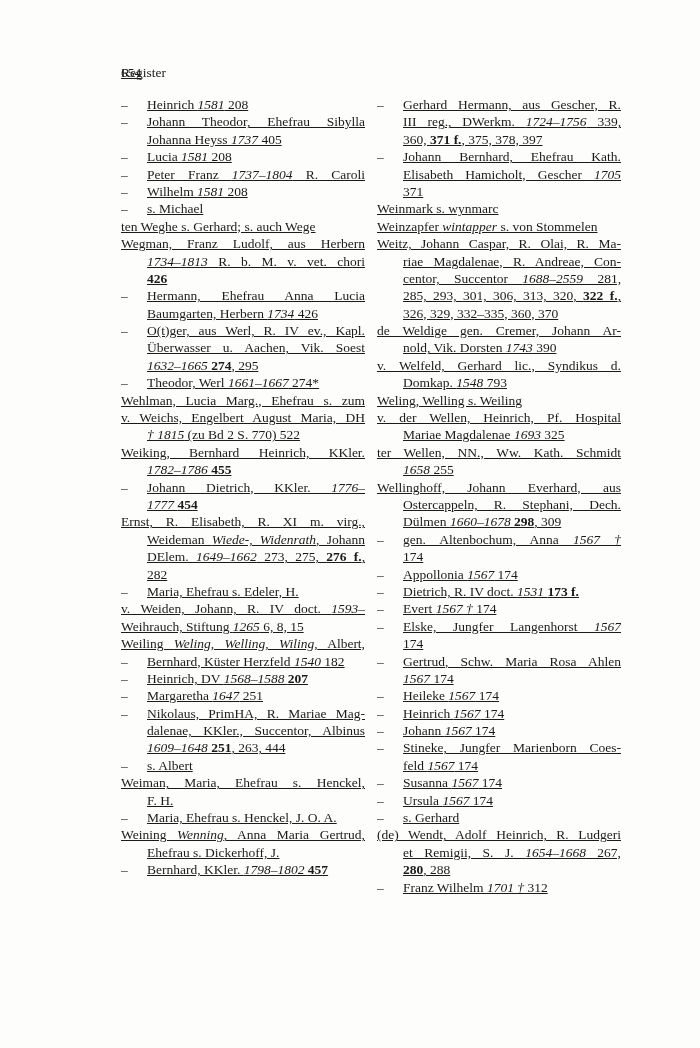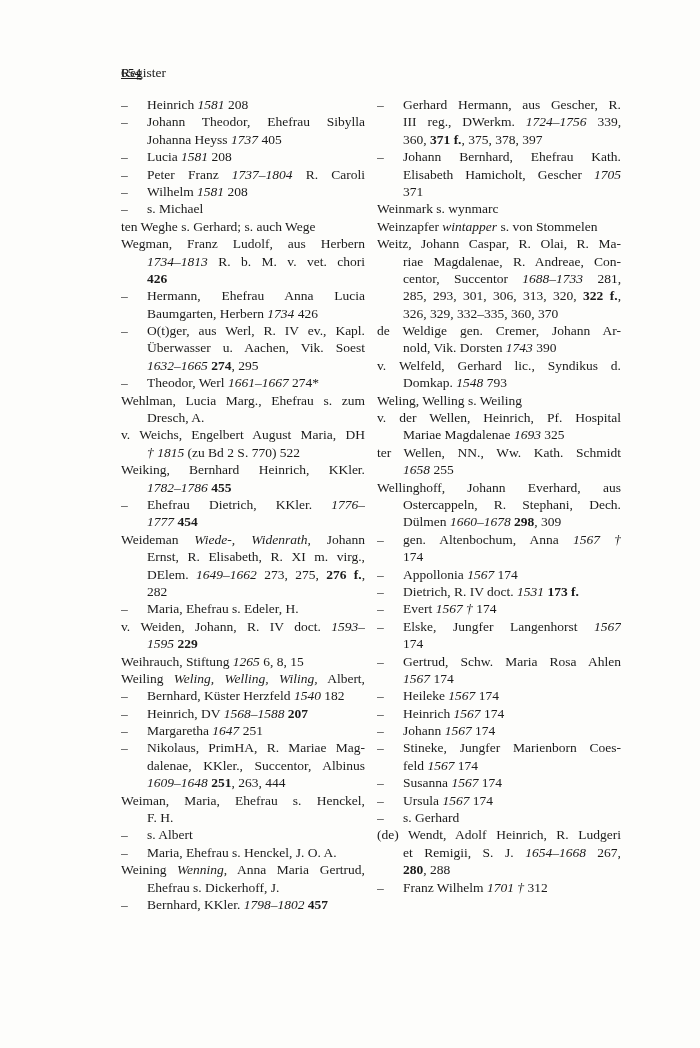--- a/index.html
+++ b/index.html
@@ -17,21 +17,21 @@
     position:absolute;left:121px;top:64px;width:500px;height:18px;
   }
   .page-number{position:absolute;left:0;top:0;text-decoration:underline;}
   .running-title{position:absolute;left:0;top:0;width:100%;text-align:left;}
   .content{
     position:absolute;left:121px;top:96px;width:500px;
     display:flex;
   }
   .col{width:244px;}
   .col-left{margin-right:12px;}
-  .entry{margin:0;}
+  .entry{margin:0;text-decoration:underline;}
   .line{
     height:17.4px;
     overflow:hidden;
     text-align:left;
     padding-left:26px;
     text-indent:0;
   }
   .line:first-child{padding-left:0;}
   .line.just{text-align:justify;}
   .line.just::after{content:"";display:inline-block;width:100%;height:0;}
@@ -84,46 +84,44 @@
         <div class="entry">
           <div class="line just"><span class="s-d">–</span><span class="s-r">O(t)ger, aus Werl, R. IV ev., Kapl.</span></div>
           <div class="line just"><span class="s-r">Überwasser u. Aachen, Vik. Soest</span></div>
           <div class="line"><span class="s-i">1632–1665 </span><span class="s-b">274</span><span class="s-r">, 295</span></div>
         </div>
         <div class="entry">
           <div class="line"><span class="s-d">–</span><span class="s-r">Theodor, Werl </span><span class="s-i">1661–1667</span><span class="s-r"> 274*</span></div>
         </div>
         <div class="entry">
           <div class="line just"><span class="s-r">Wehlman, Lucia Marg., Ehefrau s. zum</span></div>
-          <div class="line"><span class="s-r">Dresch, A.</span></div>
         </div>
         <div class="entry">
           <div class="line just"><span class="s-r">v. Weichs, Engelbert August Maria, DH</span></div>
           <div class="line"><span class="s-i">† 1815</span><span class="s-r"> (zu Bd 2 S. 770) 522</span></div>
         </div>
         <div class="entry">
           <div class="line just"><span class="s-r">Weiking, Bernhard Heinrich, KKler.</span></div>
           <div class="line"><span class="s-i">1782–1786 </span><span class="s-b">455</span></div>
         </div>
         <div class="entry">
-          <div class="line just"><span class="s-d">–</span><span class="s-r">Ehefrau Dietrich, KKler. </span><span class="s-i">1776–</span></div>
+          <div class="line just"><span class="s-d">–</span><span class="s-r">Johann Dietrich, KKler. </span><span class="s-i">1776–</span></div>
           <div class="line"><span class="s-i">1777 </span><span class="s-b">454</span></div>
         </div>
         <div class="entry">
+          <div class="line just"><span class="s-r">Ernst, R. Elisabeth, R. XI m. virg.,</span></div>
           <div class="line just"><span class="s-r">Weideman </span><span class="s-i">Wiede-, Widenrath</span><span class="s-r">, Johann</span></div>
-          <div class="line just"><span class="s-r">Ernst, R. Elisabeth, R. XI m. virg.,</span></div>
           <div class="line just"><span class="s-r">DElem. </span><span class="s-i">1649–1662</span><span class="s-r"> 273, 275, </span><span class="s-b">276 f.</span><span class="s-r">,</span></div>
           <div class="line"><span class="s-r">282</span></div>
         </div>
         <div class="entry">
           <div class="line"><span class="s-d">–</span><span class="s-r">Maria, Ehefrau s. Edeler, H.</span></div>
         </div>
         <div class="entry">
           <div class="line just"><span class="s-r">v. Weiden, Johann, R. IV doct. </span><span class="s-i">1593–</span></div>
-          <div class="line"><span class="s-i">1595 </span><span class="s-b">229</span></div>
         </div>
         <div class="entry">
           <div class="line"><span class="s-r">Weihrauch, Stiftung </span><span class="s-i">1265</span><span class="s-r"> 6, 8, 15</span></div>
         </div>
         <div class="entry">
           <div class="line just"><span class="s-r">Weiling </span><span class="s-i">Weling, Welling, Wiling,</span><span class="s-r"> Albert,</span></div>
         </div>
         <div class="entry">
           <div class="line"><span class="s-d">–</span><span class="s-r">Bernhard, Küster Herzfeld </span><span class="s-i">1540</span><span class="s-r"> 182</span></div>
         </div>
@@ -132,25 +130,25 @@
         </div>
         <div class="entry">
           <div class="line"><span class="s-d">–</span><span class="s-r">Margaretha </span><span class="s-i">1647</span><span class="s-r"> 251</span></div>
         </div>
         <div class="entry">
           <div class="line just"><span class="s-d">–</span><span class="s-r">Nikolaus, PrimHA, R. Mariae Mag-</span></div>
           <div class="line just"><span class="s-r">dalenae, KKler., Succentor, Albinus</span></div>
           <div class="line"><span class="s-i">1609–1648 </span><span class="s-b">251</span><span class="s-r">, 263, 444</span></div>
         </div>
         <div class="entry">
+          <div class="line"><span class="s-d">–</span><span class="s-r">s. Albert</span></div>
+        </div>
+        <div class="entry">
           <div class="line just"><span class="s-r">Weiman, Maria, Ehefrau s. Henckel,</span></div>
           <div class="line"><span class="s-r">F. H.</span></div>
-        </div>
-        <div class="entry">
-          <div class="line"><span class="s-d">–</span><span class="s-r">s. Albert</span></div>
         </div>
         <div class="entry">
           <div class="line"><span class="s-d">–</span><span class="s-r">Maria, Ehefrau s. Henckel, J. O. A.</span></div>
         </div>
         <div class="entry">
           <div class="line just"><span class="s-r">Weining </span><span class="s-i">Wenning</span><span class="s-r">, Anna Maria Gertrud,</span></div>
           <div class="line"><span class="s-r">Ehefrau s. Dickerhoff, J.</span></div>
         </div>
         <div class="entry">
           <div class="line"><span class="s-d">–</span><span class="s-r">Bernhard, KKler. </span><span class="s-i">1798–1802 </span><span class="s-b">457</span></div>
@@ -169,21 +167,21 @@
         </div>
         <div class="entry">
           <div class="line"><span class="s-r">Weinmark s. wynmarc</span></div>
         </div>
         <div class="entry">
           <div class="line"><span class="s-r">Weinzapfer </span><span class="s-i">wintapper</span><span class="s-r"> s. von Stommelen</span></div>
         </div>
         <div class="entry">
           <div class="line just"><span class="s-r">Weitz, Johann Caspar, R. Olai, R. Ma-</span></div>
           <div class="line just"><span class="s-r">riae Magdalenae, R. Andreae, Con-</span></div>
-          <div class="line just"><span class="s-r">centor, Succentor </span><span class="s-i">1688–1733</span><span class="s-r"> 281,</span></div>
+          <div class="line just"><span class="s-r">centor, Succentor </span><span class="s-i">1688–2559</span><span class="s-r"> 281,</span></div>
           <div class="line just"><span class="s-r">285, 293, 301, 306, 313, 320, </span><span class="s-b">322 f.</span><span class="s-r">,</span></div>
           <div class="line"><span class="s-r">326, 329, 332–335, 360, 370</span></div>
         </div>
         <div class="entry">
           <div class="line just"><span class="s-r">de Weldige gen. Cremer, Johann Ar-</span></div>
           <div class="line"><span class="s-r">nold, Vik. Dorsten </span><span class="s-i">1743</span><span class="s-r"> 390</span></div>
         </div>
         <div class="entry">
           <div class="line just"><span class="s-r">v. Welfeld, Gerhard lic., Syndikus d.</span></div>
           <div class="line"><span class="s-r">Domkap. </span><span class="s-i">1548</span><span class="s-r"> 793</span></div>

